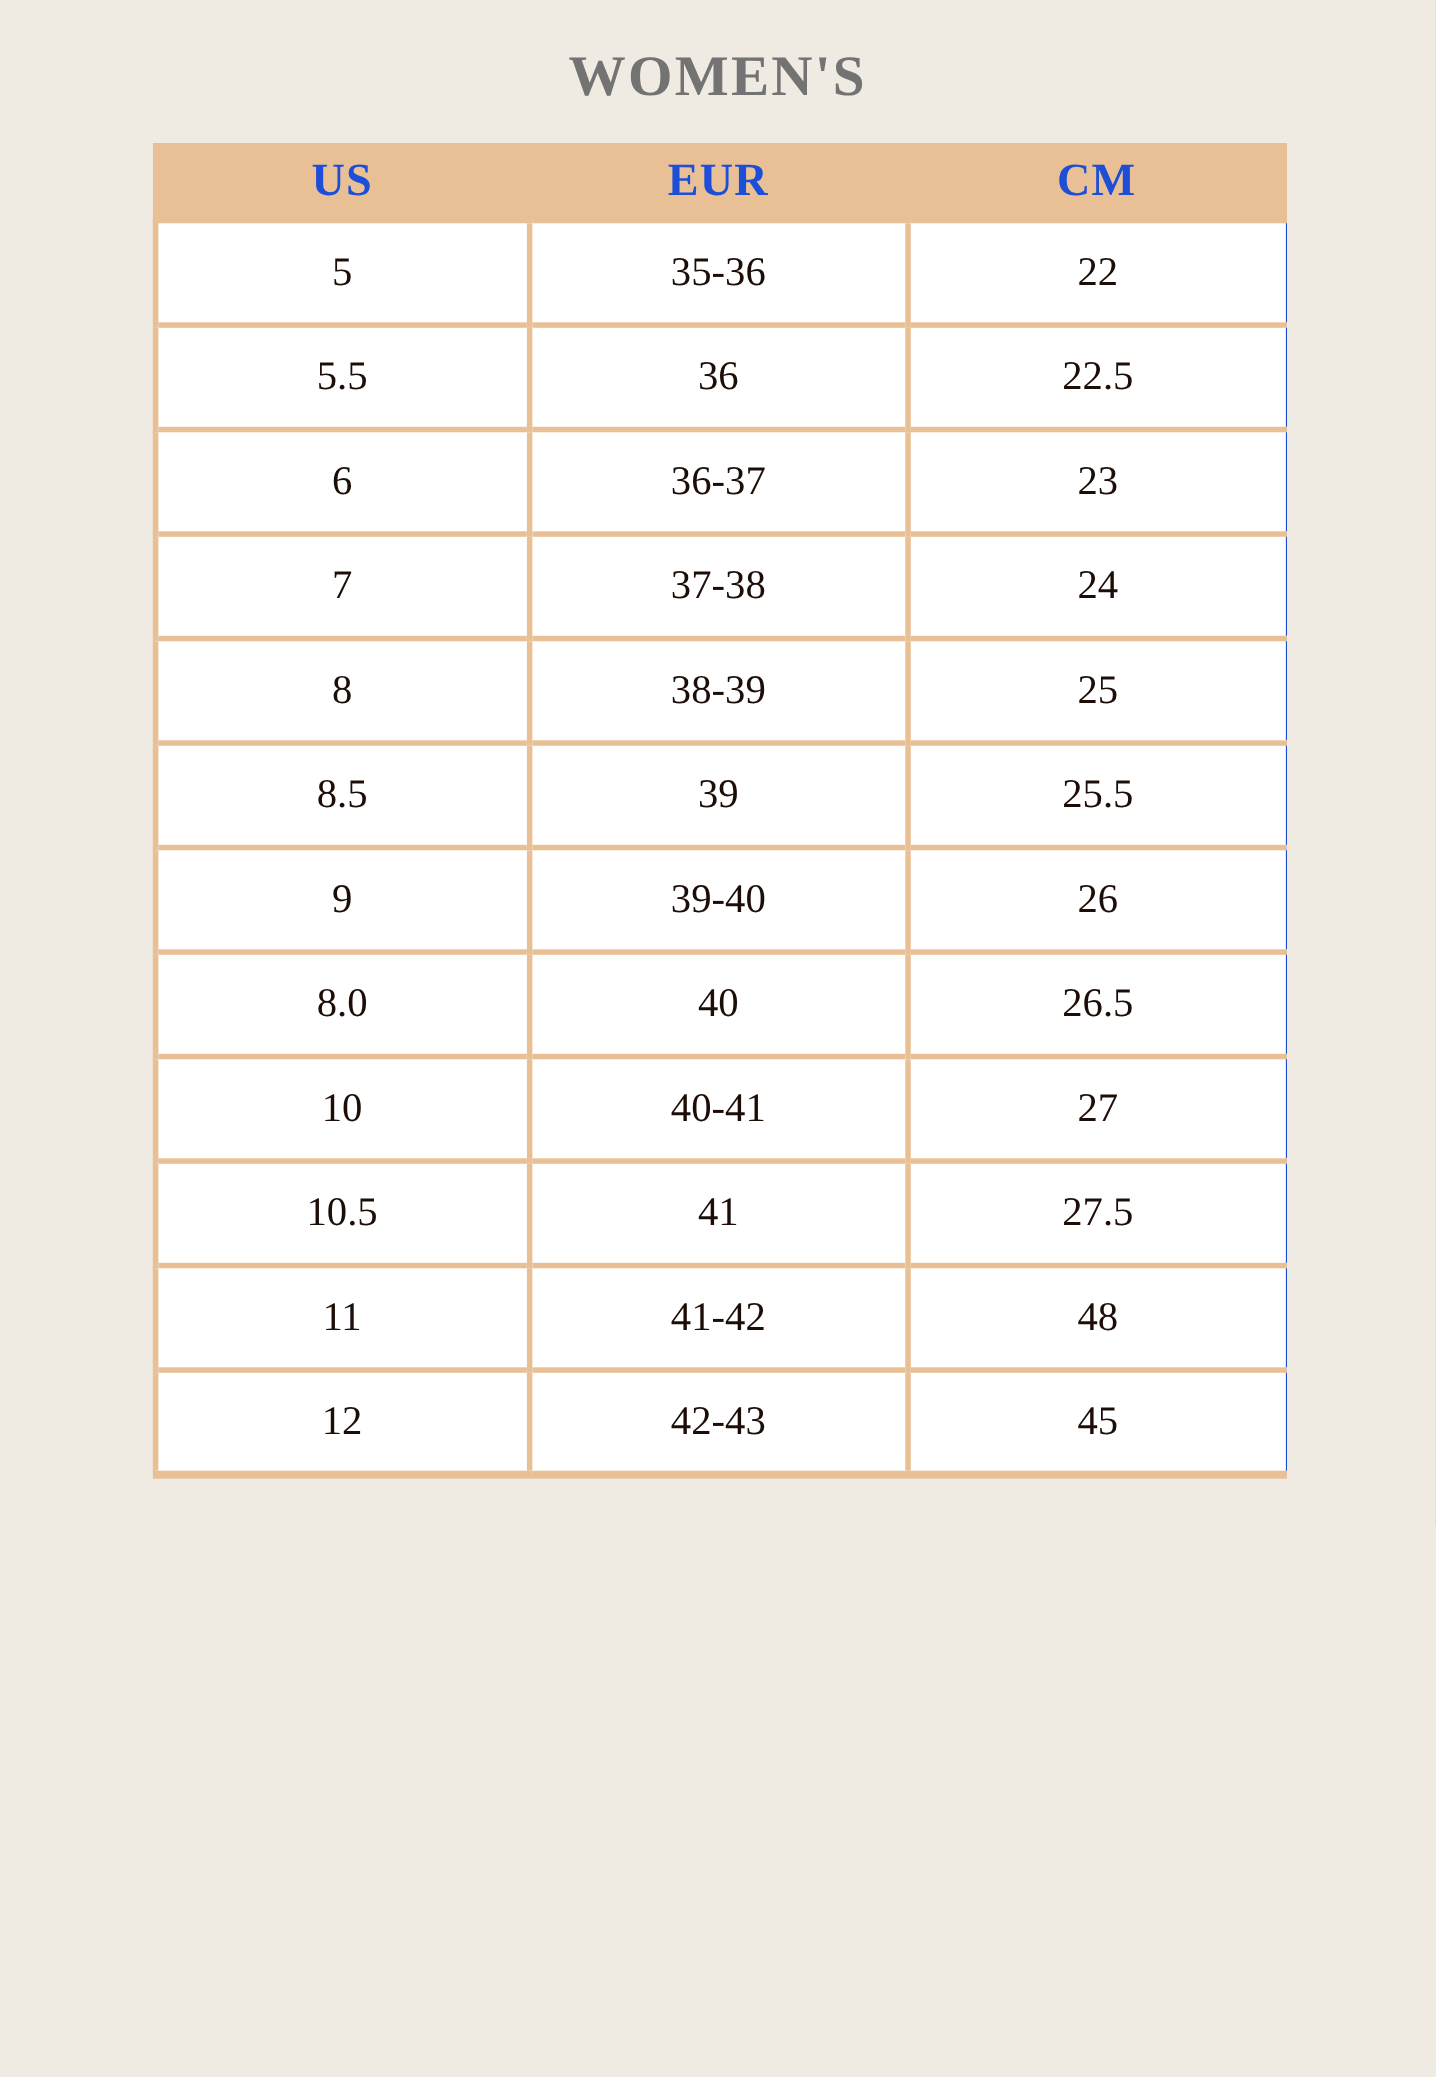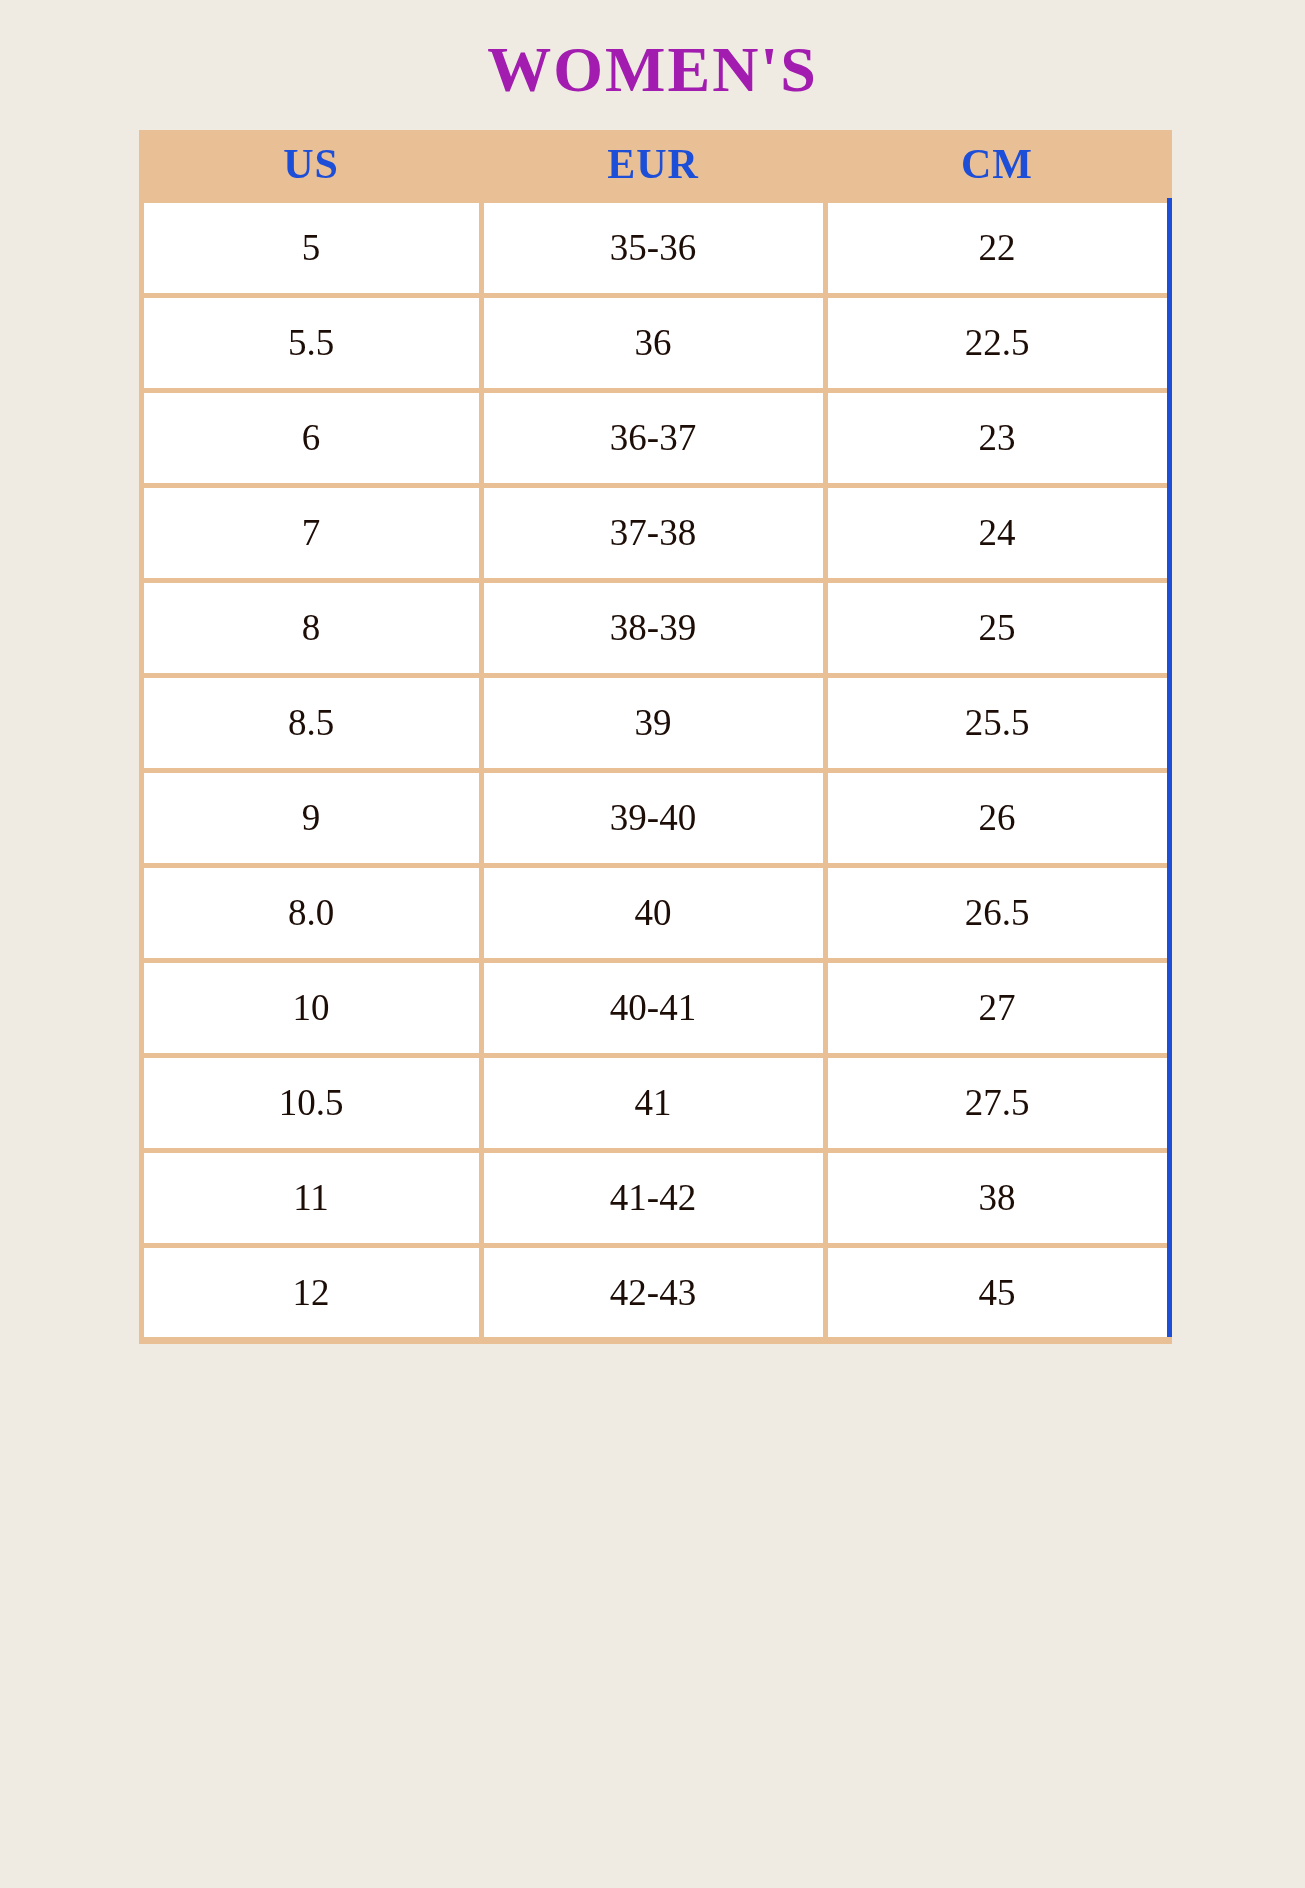--- a/index.html
+++ b/index.html
@@ -29,23 +29,23 @@
     margin: 0 auto;
     padding-top: 10px;
     height: 130px;
     display: flex;
     align-items: center;
     justify-content: center;
   }
 
   #page-title {
     font-family: "Liberation Serif", "DejaVu Serif", serif;
-    font-size: 64px;
+    font-size: 52px;
     font-weight: bold;
-    color: #a21caf;
+    color: #737373;
     letter-spacing: 2px;
     line-height: 1;
     white-space: nowrap;
   }
 
   
   #size-table-wrap {
     width: 1084px;
     margin: 0 auto;
   }
@@ -89,21 +89,21 @@
     border-top: 5px solid #e9c096;
     border-left: 5px solid #e9c096;
     border-right: 0;
     border-bottom: 0;
   }
 
   #size-table tbody td:first-child {
     border-left: 5px solid #e9c096;
   }
   #size-table tbody td:last-child {
-    border-right: 5px solid #1d4ed8;
+    border-right: 1px solid #1d4ed8;
   }
   #size-table tbody tr:last-child td {
     border-bottom: 7px solid #e9c096;
   }
 </style>
 </head>
 <body>
 
 <div id="page">
 
@@ -172,21 +172,21 @@
             <td>27</td>
           </tr>
           <tr>
             <td>10.5</td>
             <td>41</td>
             <td>27.5</td>
           </tr>
           <tr>
             <td>11</td>
             <td>41-42</td>
-            <td>38</td>
+            <td>48</td>
           </tr>
           <tr>
             <td>12</td>
             <td>42-43</td>
             <td>45</td>
           </tr>
         </tbody>
     </table>
   </div>
 

